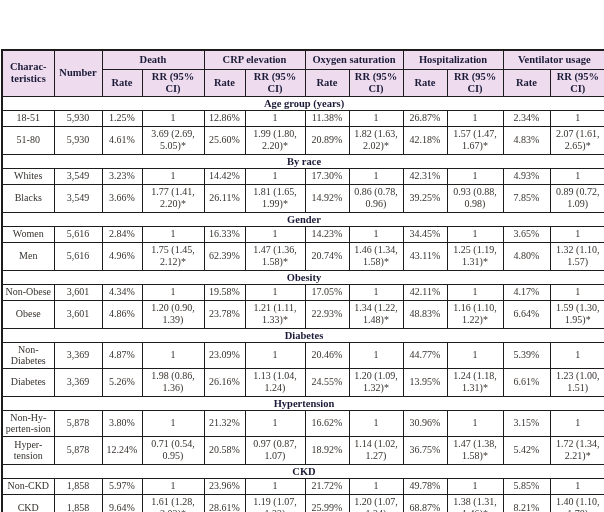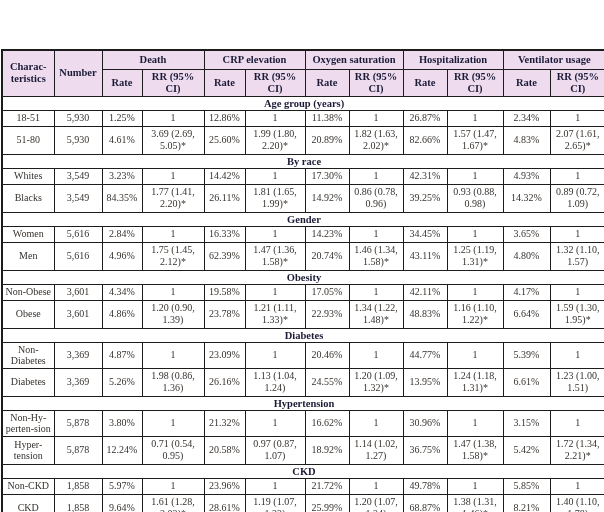--- a/index.html
+++ b/index.html
@@ -120,21 +120,21 @@
         </tr>
         <tr>
           <td class="label-cell">51-80</td>
           <td>5,930</td>
           <td>4.61%</td>
           <td>3.69 (2.69, 5.05)*</td>
           <td>25.60%</td>
           <td>1.99 (1.80, 2.20)*</td>
           <td>20.89%</td>
           <td>1.82 (1.63, 2.02)*</td>
-          <td>82.66%</td>
+          <td>42.18%</td>
           <td>1.57 (1.47, 1.67)*</td>
           <td>4.83%</td>
           <td>2.07 (1.61, 2.65)*</td>
         </tr>
         <tr class="band-row">
           <td colspan="12">By race</td>
         </tr>
         <tr>
           <td class="label-cell">Whites</td>
           <td>3,549</td>
@@ -145,29 +145,29 @@
           <td>17.30%</td>
           <td>1</td>
           <td>42.31%</td>
           <td>1</td>
           <td>4.93%</td>
           <td>1</td>
         </tr>
         <tr>
           <td class="label-cell">Blacks</td>
           <td>3,549</td>
-          <td>84.35%</td>
+          <td>3.66%</td>
           <td>1.77 (1.41, 2.20)*</td>
           <td>26.11%</td>
           <td>1.81 (1.65, 1.99)*</td>
           <td>14.92%</td>
           <td>0.86 (0.78, 0.96)</td>
           <td>39.25%</td>
           <td>0.93 (0.88, 0.98)</td>
-          <td>14.32%</td>
+          <td>7.85%</td>
           <td>0.89 (0.72, 1.09)</td>
         </tr>
         <tr class="band-row">
           <td colspan="12">Gender</td>
         </tr>
         <tr>
           <td class="label-cell">Women</td>
           <td>5,616</td>
           <td>2.84%</td>
           <td>1</td>

